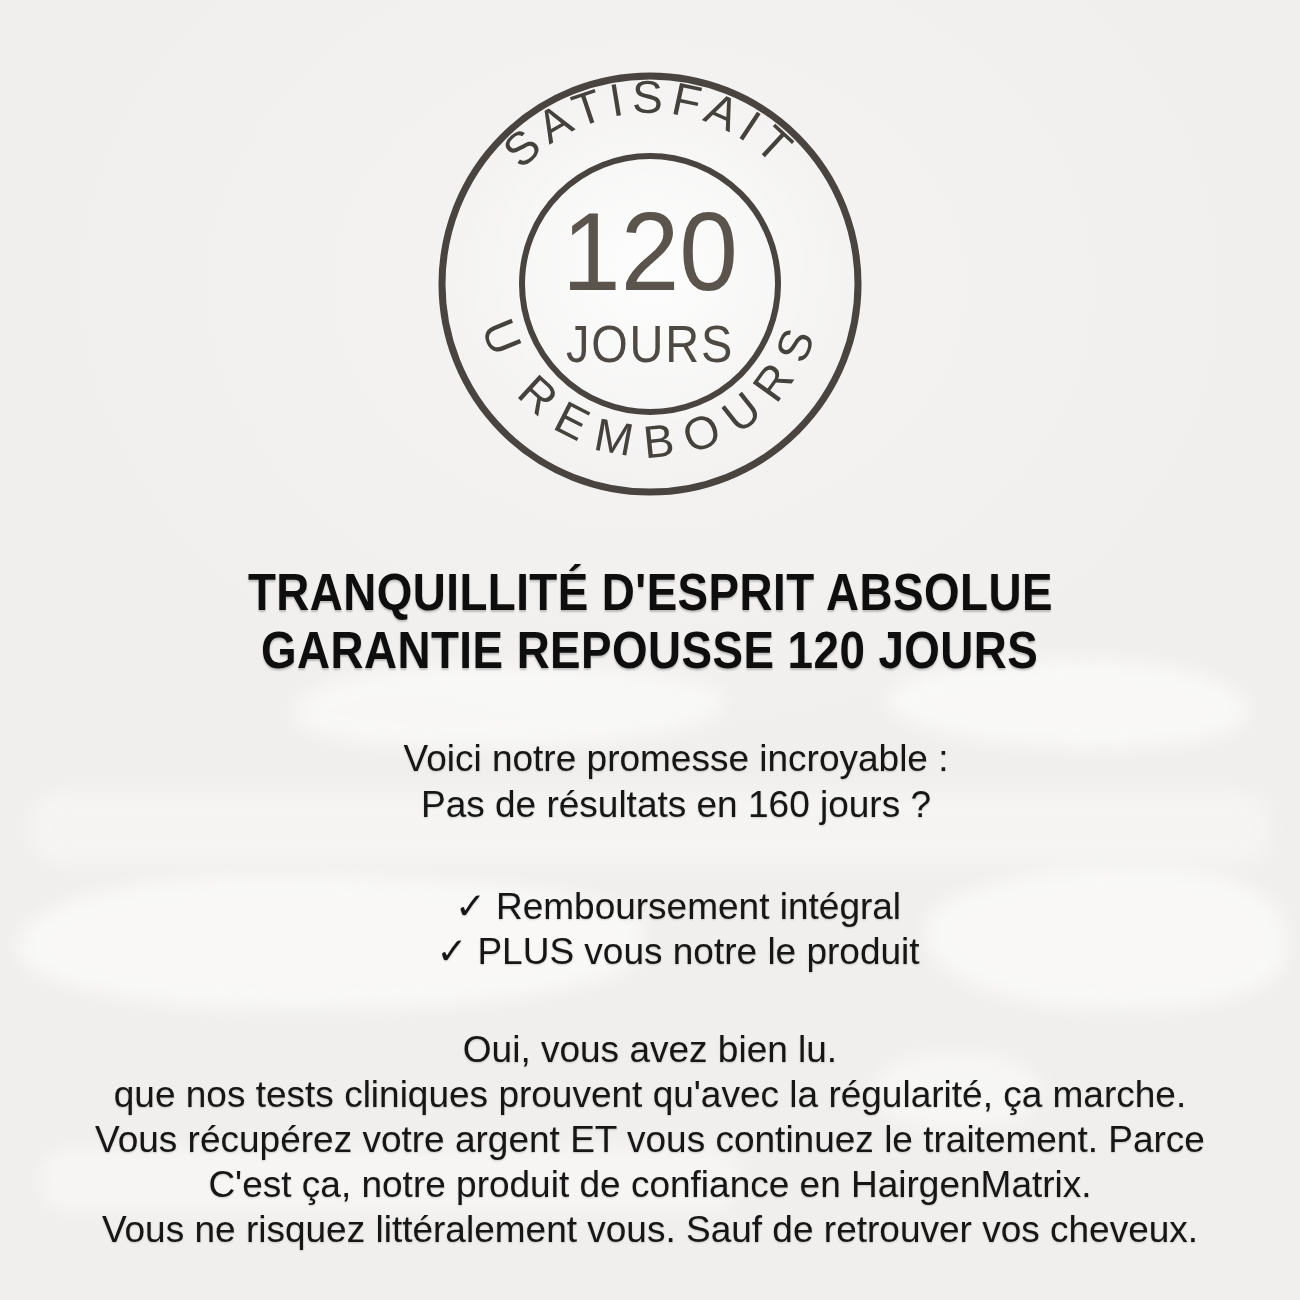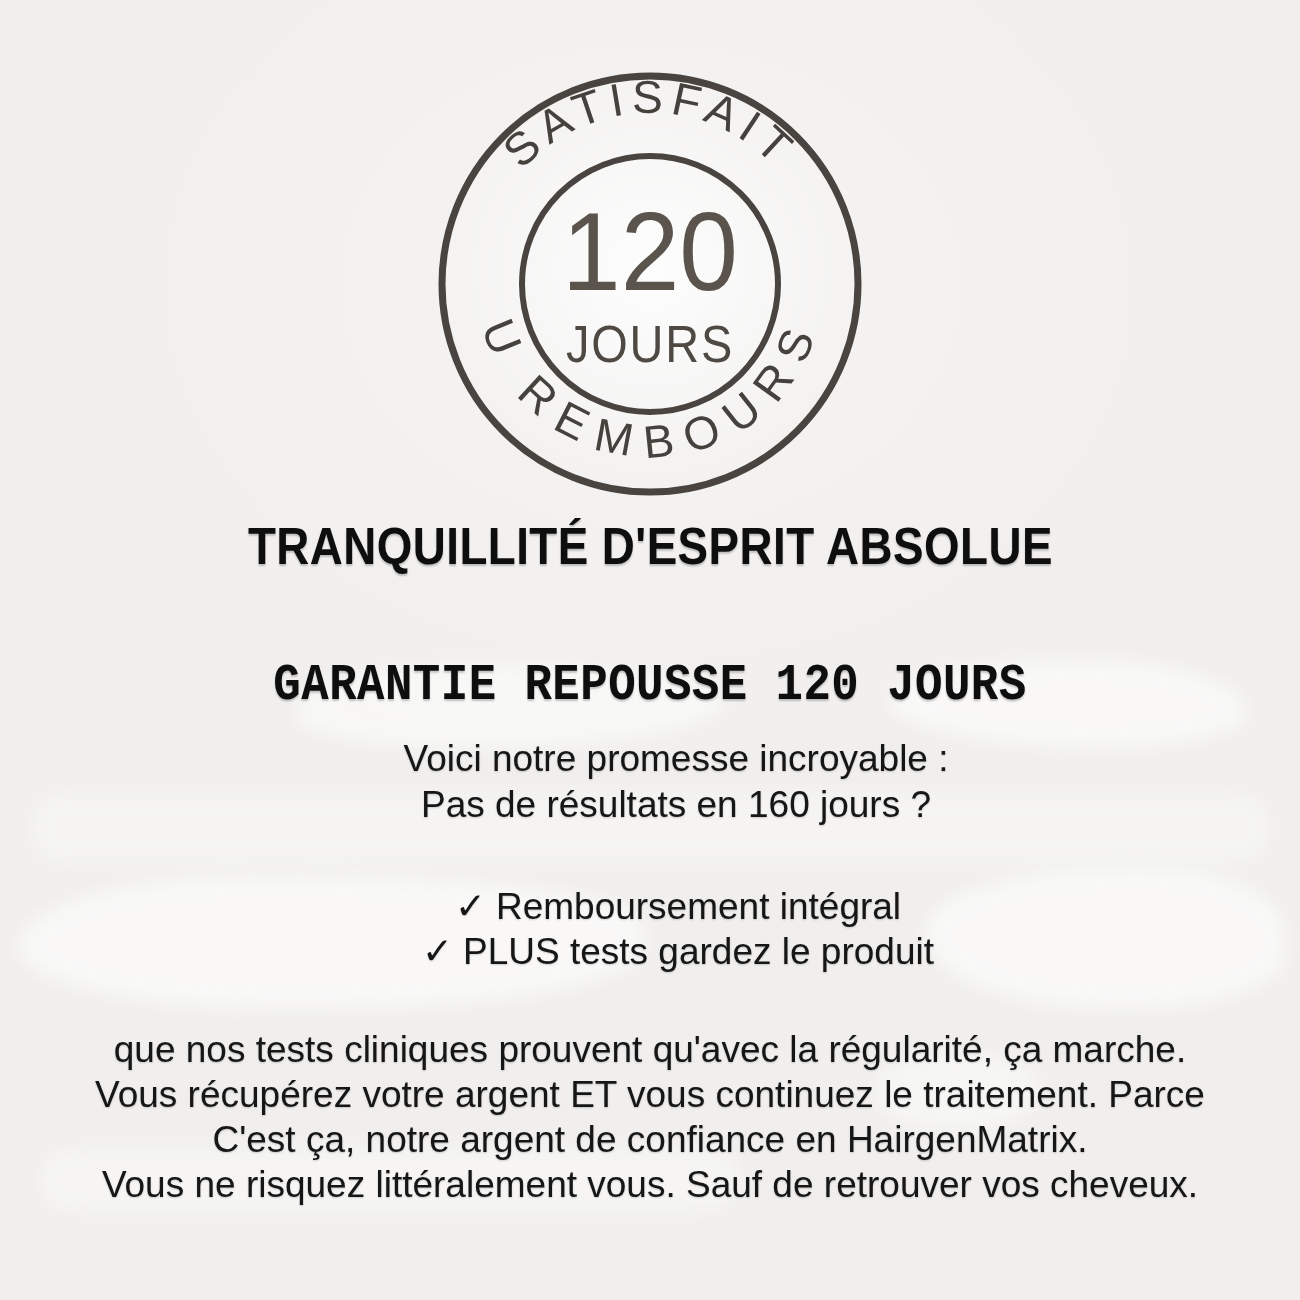--- a/index.html
+++ b/index.html
@@ -39,22 +39,22 @@
 
   .line{position:absolute;left:0;width:100%;text-align:center;white-space:nowrap;}
   .heading{
     font-weight:700;
     font-size:52px;
     line-height:52px;
     color:#0e0e0e;
     text-shadow:0 2px 2px rgba(0,0,0,0.22);
   }
   .heading .squeeze{display:inline-block;transform:scaleX(0.88);transform-origin:50% 50%;letter-spacing:0.5px;}
-  .h1{top:520px;}
-  .h2{top:660px;font-family:Liberation Mono, monospace;}
+  .h1{top:566px;}
+  .h2{top:624px;}
 
   .body-text{
     font-size:37px;
     line-height:46px;
     color:#161616;
     text-shadow:0 1px 2px rgba(0,0,0,0.18);
   }
   .promise{top:736px;padding-left:26px;}
   .benefits{top:884px;line-height:45px;margin-left:28px;}
   .benefits .check{margin-right:10px;}
@@ -106,24 +106,25 @@
   <div class="line body-text promise">
     <div>Voici notre promesse incroyable :</div>
     <div>Pas de résultats en 160 jours ?</div>
   </div>
 
   <div class="line body-text benefits">
     <div>
       <span class="check">✓</span><span>Remboursement intégral</span>
     </div>
     <div>
-      <span class="check">✓</span><span>PLUS tests gardez le produit</span>
+      <span class="check">✓</span><span>PLUS vous notre le produit</span>
     </div>
   </div>
 
   <div class="line body-text closing">
+    <div>Oui, vous avez bien lu.</div>
     <div>que nos tests cliniques prouvent qu'avec la régularité, ça marche.</div>
     <div>Vous récupérez votre argent ET vous continuez le traitement. Parce</div>
-    <div>C'est ça, notre argent de confiance en HairgenMatrix.</div>
+    <div>C'est ça, notre produit de confiance en HairgenMatrix.</div>
     <div>Vous ne risquez littéralement vous. Sauf de retrouver vos cheveux.</div>
   </div>
 
 </div>
 
 </body></html>

